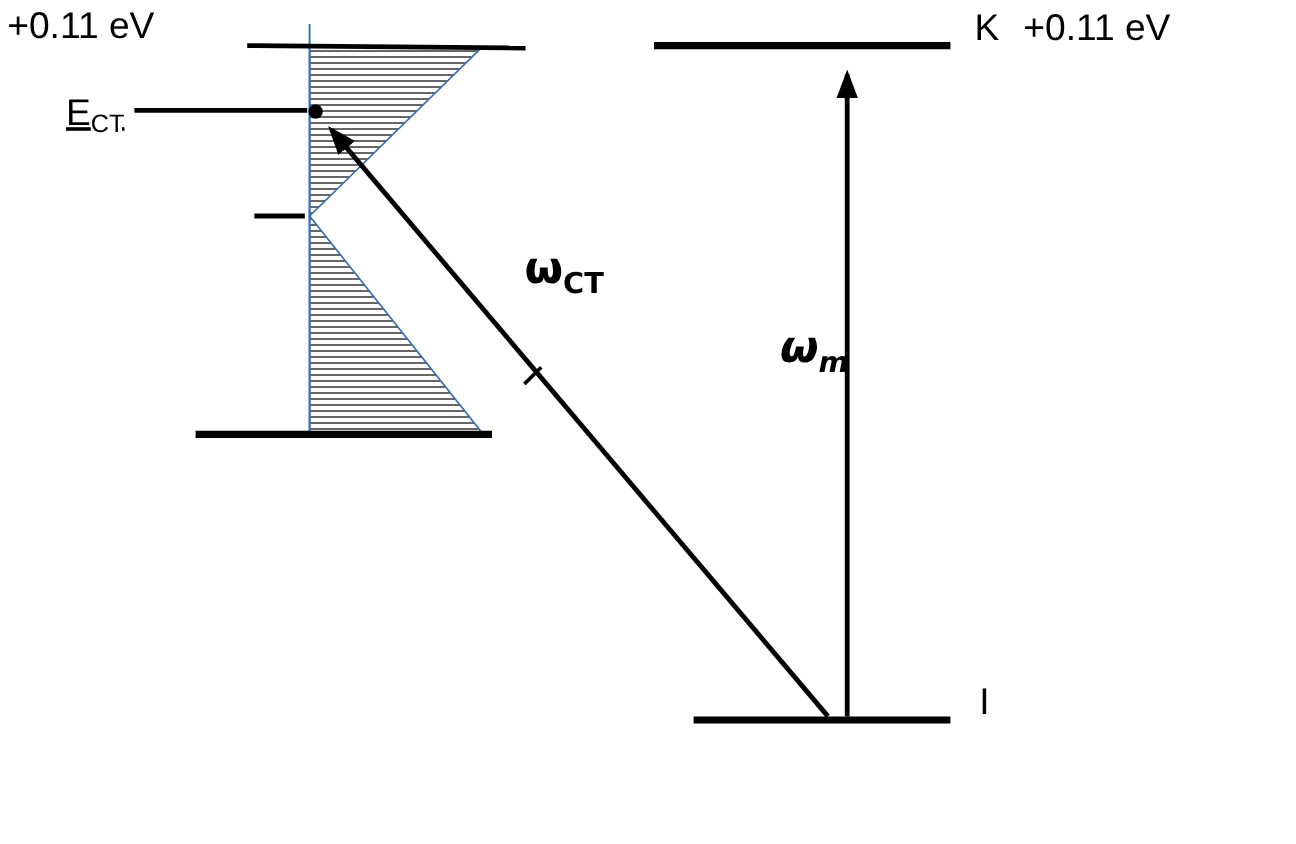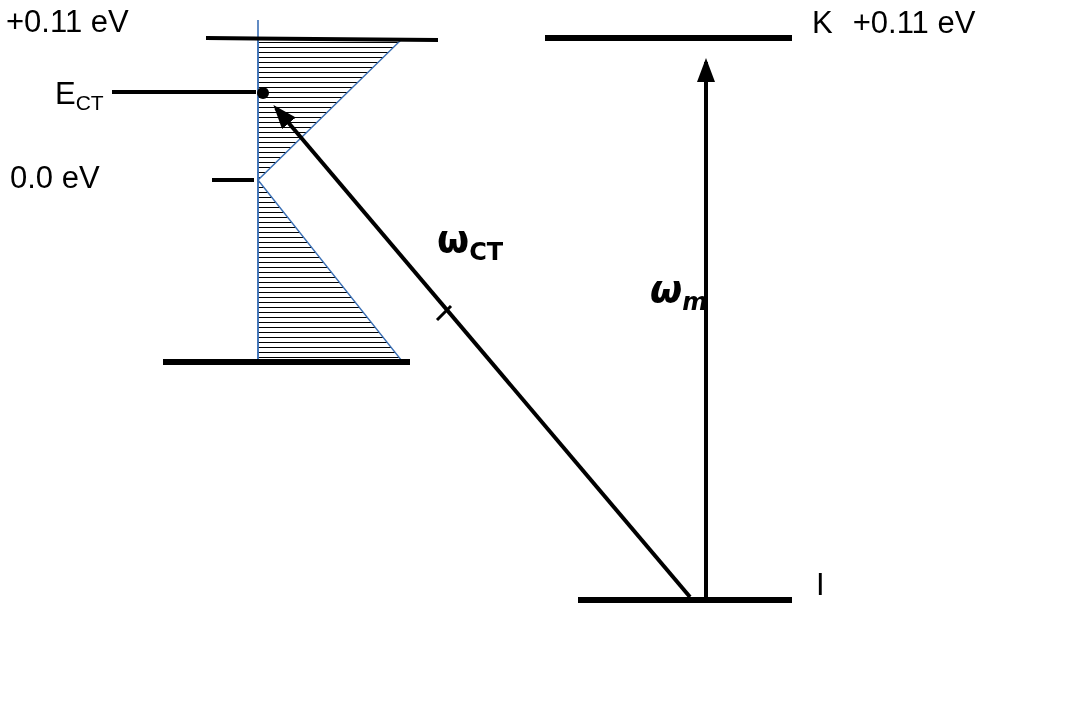--- a/index.html
+++ b/index.html
@@ -82,27 +82,26 @@
     <line x1="578" y1="600" x2="792" y2="600" stroke="#000000" stroke-width="6"></line>
 
     <line x1="706" y1="597" x2="706" y2="62" stroke="#000000" stroke-width="4" marker-end="url(#arrowhead)"></line>
     <line x1="690" y1="597" x2="276" y2="108" stroke="#000000" stroke-width="4" marker-end="url(#arrowhead)"></line>
     <line x1="437" y1="320" x2="451" y2="306" stroke="#000000" stroke-width="3"></line>
     <circle cx="263" cy="93" r="6" fill="#000000"></circle>
   </svg>
 
   <div class="label" style="left:6px; top:4px;">+0.11 eV</div>
 
-  <div class="label" style="left:55px; top:76px;">
+  <div class="label" style="left:55px; top:76px;text-decoration:underline;">
     <span>E</span><sub>CT</sub>
   </div>
 
-  <div class="label" style="left:10px; top:160px;">0.0 eV</div>
 
-  <div class="label omega-label" style="left:437px; top:222px;">
+  <div class="label omega-label" style="left:437px; top:206px;">
     <span>ω</span><sub>CT</sub>
   </div>
 
   <div class="label omega-label omega-italic" style="left:650px; top:272px;">
     <span>ω</span><sub>m</sub>
   </div>
 
   <div class="label level-pair" style="left:812px; top:5px;">
     <span>K</span>
     <span>+0.11 eV</span>

